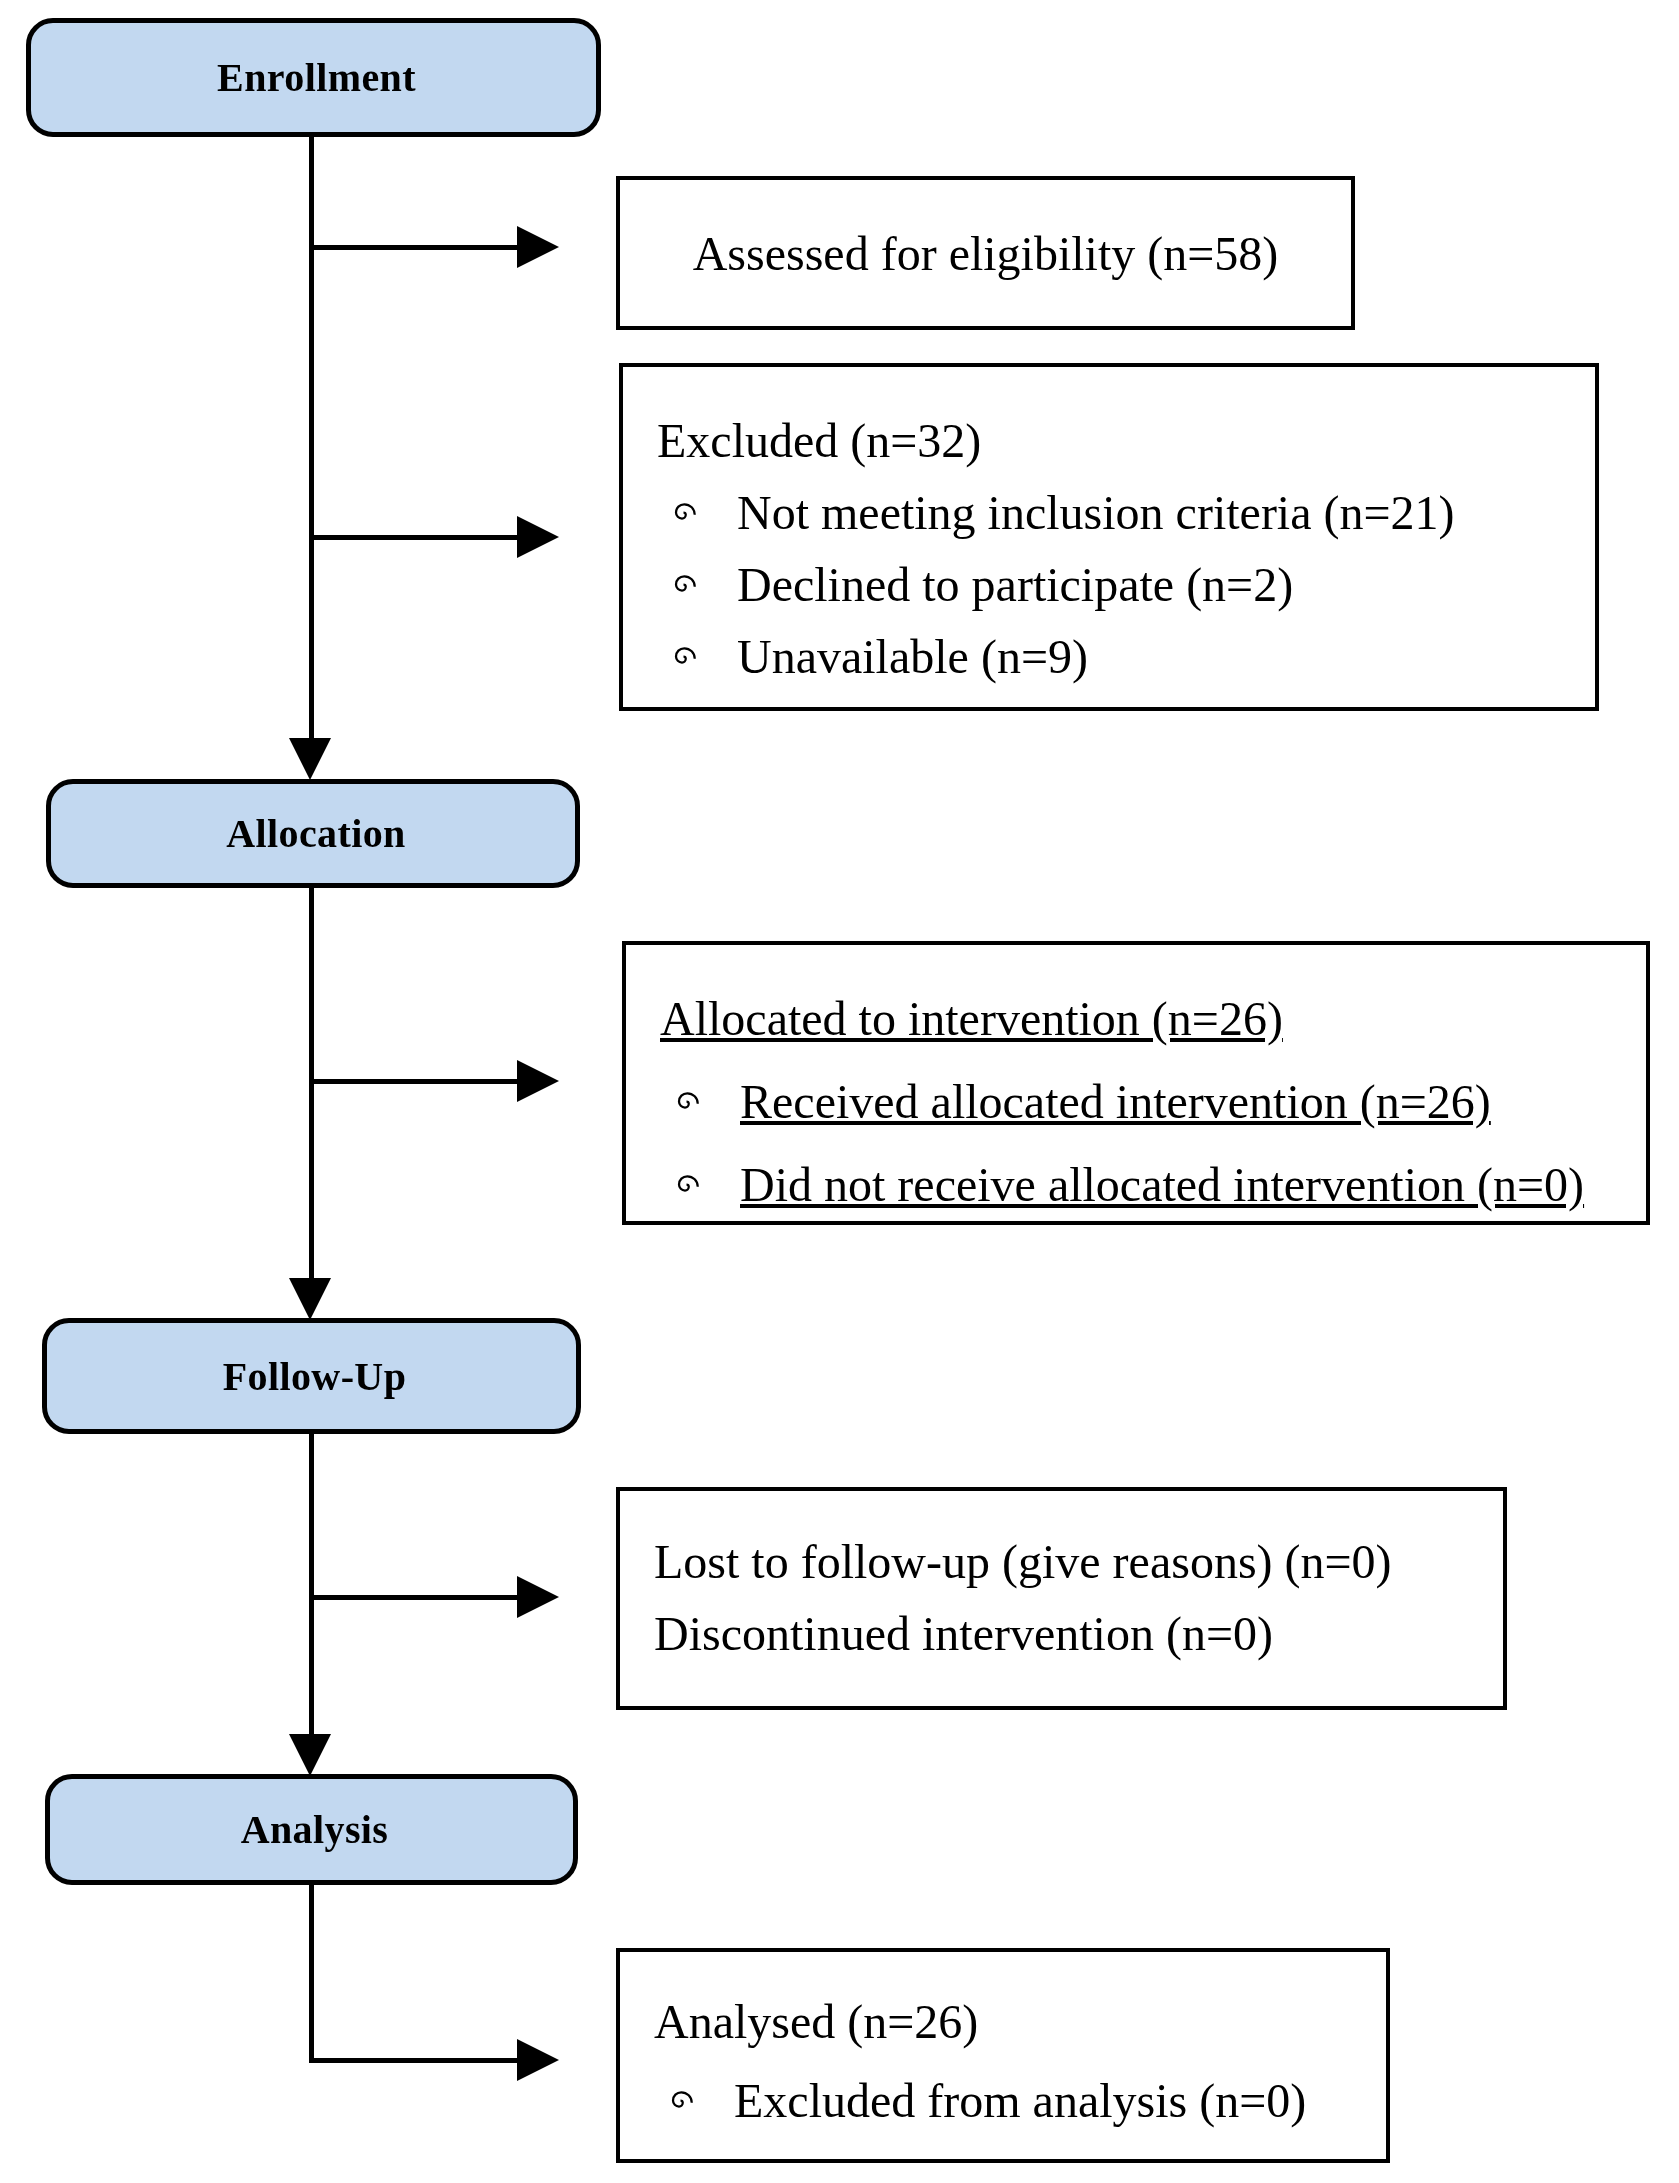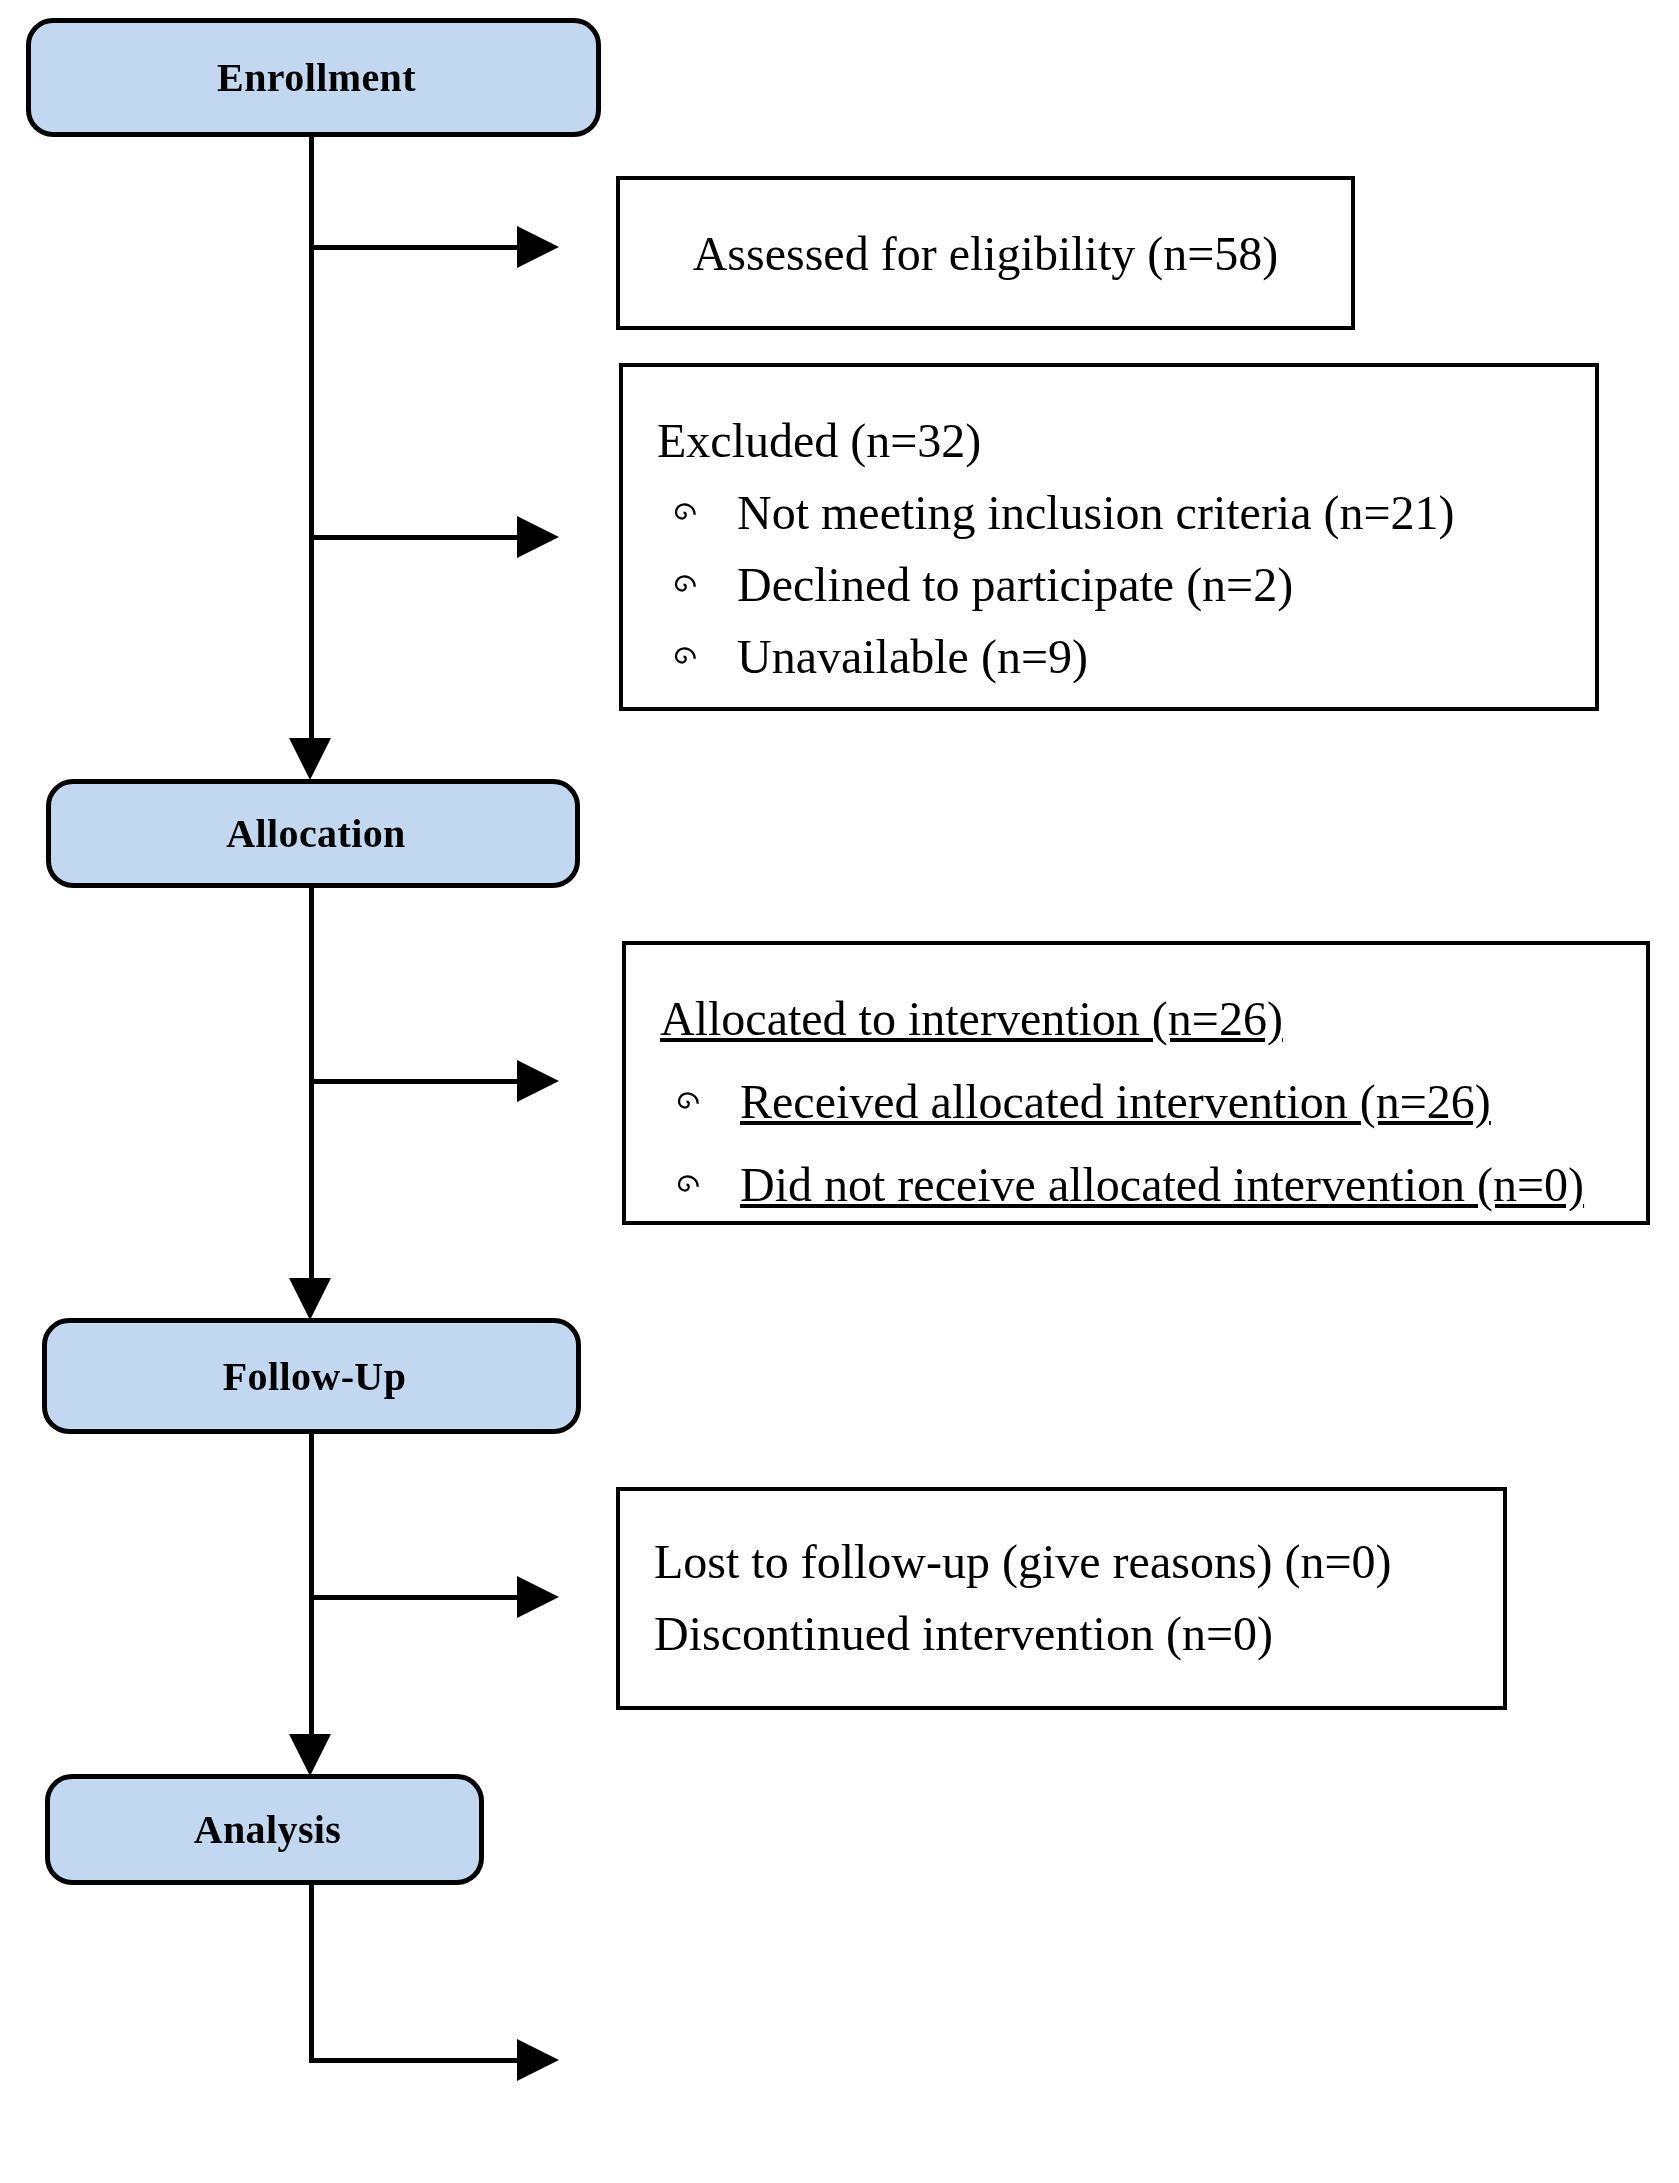--- a/index.html
+++ b/index.html
@@ -29,21 +29,21 @@
     align-items: center;
     justify-content: center;
     font-weight: bold;
     font-size: 40px;
     letter-spacing: 0.4px;
     padding-left: 6px;
   }
   #stage-enrollment { left: 26px;  top: 18px;   width: 575px; height: 119px; }
   #stage-allocation { left: 46px;  top: 779px; width: 534px; height: 109px; }
   #stage-followup   { left: 42px;  top: 1318px; width: 539px; height: 116px; }
-  #stage-analysis   { left: 45px;  top: 1774px; width: 439px; height: 111px; }
+  #stage-analysis   { left: 45px;  top: 1774px; width: 533px; height: 111px; }
 
   
   .cbox {
     position: absolute;
     background: var(--background);
     border: 4.3px solid var(--stroke);
     font-size: 48px;
   }
   #box-assessed {
     left: 616px; top: 176px; width: 739px; height: 154px;
@@ -194,15 +194,26 @@
         </span>
       <span>Did not receive allocated intervention (n=0)</span>
     </div>
   </div>
 
   <div class="cbox" id="box-lost">
     <div class="line">Lost to follow-up (give reasons) (n=0)</div>
     <div class="line">Discontinued intervention (n=0)</div>
   </div>
 
+  <div class="cbox" id="box-analysed">
+    <div class="line">Analysed (n=26)</div>
+    <div class="row">
+      <span class="sicon">
+          <svg viewBox="0 0 44 44">
+            <path d="M22 22 a3 3 0 0 1 3 3 a5 5 0 0 1 -5 5 a8 8 0 0 1 -8 -8 a11 11 0 0 1 11 -11 a14 14 0 0 1 14 14" fill="none" stroke="#000" stroke-width="3"></path>
+          </svg>
+        </span>
+      <span>Excluded from analysis (n=0)</span>
+    </div>
+  </div>
 
 </div>
 
 
 </body></html>

